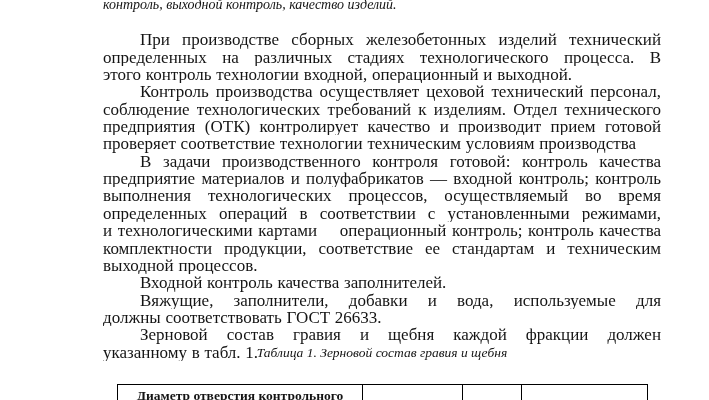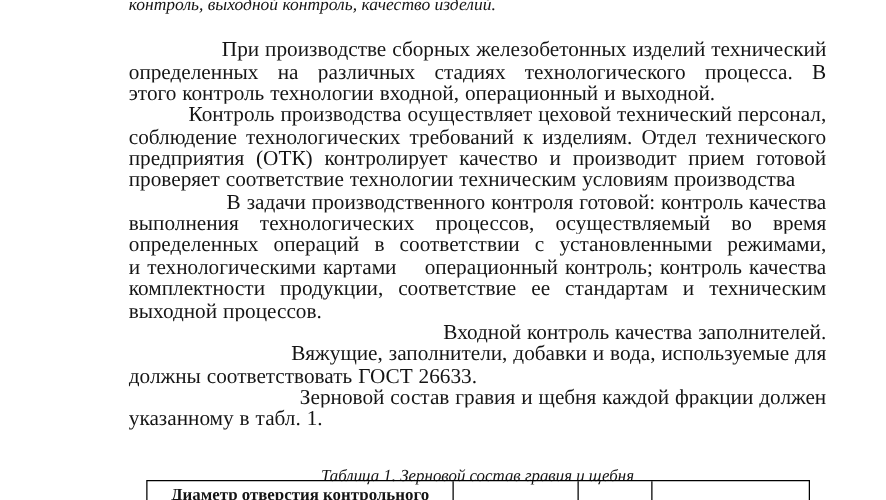--- a/index.html
+++ b/index.html
@@ -14,23 +14,23 @@
   .intro-line{
     font-style:italic;font-size:14px;line-height:17.4px;height:17.4px;
     white-space:nowrap;overflow:hidden;
   }
   .line-spacer{height:18px;}
   .line{
     font-size:17px;line-height:17.35px;height:17.35px;overflow:hidden;
     word-spacing:0.5px;
   }
   .line.justify{text-align:justify;text-align-last:justify;}
-  .line.indent{text-indent:37px;text-align:right;}
+  .line.indent{text-indent:37px;}
   .table-caption{
-    position:absolute;left:103px;top:372px;width:558px;
+    position:absolute;left:103px;top:344px;width:558px;
     text-align:center;font-style:italic;font-size:13.5px;line-height:17px;
   }
   .grain-table{
     position:absolute;left:117px;top:384px;width:531px;height:40px;
     border:1.6px solid #000;box-sizing:border-box;
     display:grid;grid-template-columns:244px 100px 59px 128px;
   }
   .grain-table .cell{
     box-sizing:border-box;border-left:1.4px solid #000;
     font-weight:bold;font-size:13.5px;line-height:15px;
@@ -46,20 +46,21 @@
   <div class="line-spacer"></div>
   <div>
       <div class="line justify indent">При производстве сборных железобетонных изделий технический контроль</div>
       <div class="line justify">определенных на различных стадиях технологического процесса. В зависимости от</div>
       <div class="line">этого контроль технологии входной, операционный и выходной.</div>
       <div class="line justify indent">Контроль производства осуществляет цеховой технический персонал, он отвечает за</div>
       <div class="line justify">соблюдение технологических требований к изделиям. Отдел технического контроля</div>
       <div class="line justify">предприятия (ОТК) контролирует качество и производит прием готовой продукции,</div>
       <div class="line">проверяет соответствие технологии техническим условиям производства изделий.</div>
       <div class="line justify indent">В задачи производственного контроля готовой: контроль качества поступивших на</div>
+      <div class="line justify">предприятие материалов и полуфабрикатов — входной контроль; контроль</div>
       <div class="line justify">выполнения технологических процессов, осуществляемый во время выполнения</div>
       <div class="line justify">определенных операций в соответствии с установленными режимами, инструкциями</div>
       <div class="line justify">и технологическими картами &nbsp;&nbsp; операционный контроль; контроль качества и</div>
       <div class="line justify">комплектности продукции, соответствие ее стандартам и техническим условиям</div>
       <div class="line">выходной процессов.</div>
       <div class="line indent">Входной контроль качества заполнителей.</div>
       <div class="line justify indent">Вяжущие, заполнители, добавки и вода, используемые для приготовления бетона,</div>
       <div class="line">должны соответствовать ГОСТ 26633.</div>
       <div class="line justify indent">Зерновой состав гравия и щебня каждой фракции должен соответствовать</div>
       <div class="line">указанному в табл. 1.</div>

